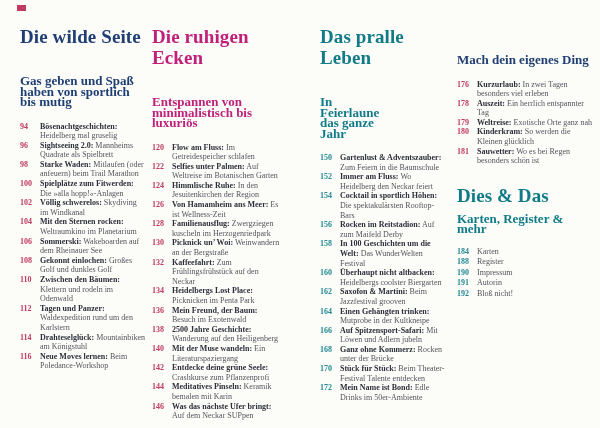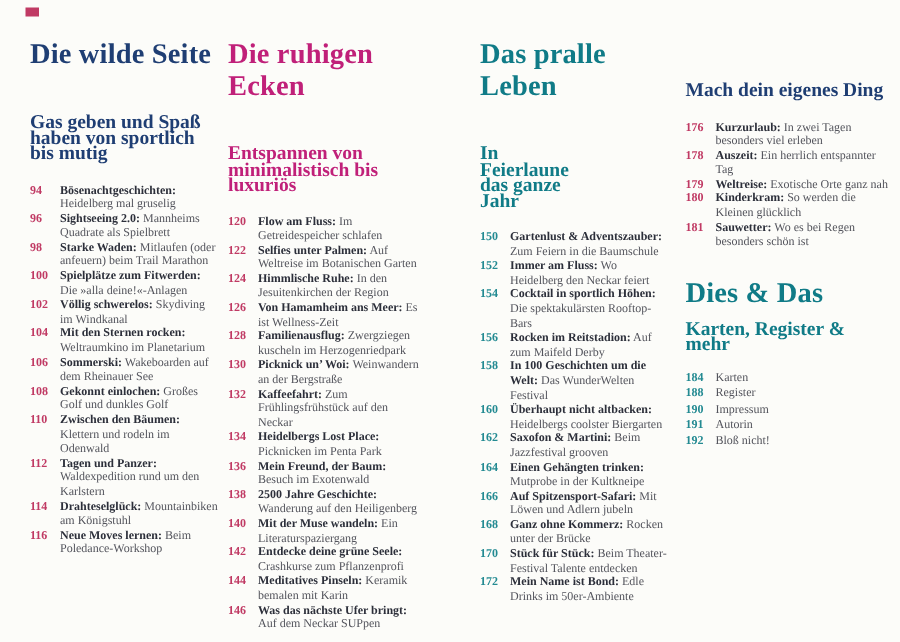--- a/index.html
+++ b/index.html
@@ -69,21 +69,21 @@
         <span class="txt"><span class="label">Sightseeing 2.0:</span> <span class="desc">Mannheims Quadrate als Spielbrett</span></span>
       </div>
 
       <div class="entry">
         <span class="num">98</span>
         <span class="txt"><span class="label">Starke Waden:</span> <span class="desc">Mitlaufen (oder anfeuern) beim Trail Marathon</span></span>
       </div>
 
       <div class="entry">
         <span class="num">100</span>
-        <span class="txt"><span class="label">Spielplätze zum Fitwerden:</span> <span class="desc">Die »alla deine!«-Anlagen</span></span>
+        <span class="txt"><span class="label">Spielplätze zum Fitwerden:</span> <span class="desc">Die »alla hopp!«-Anlagen</span></span>
       </div>
 
       <div class="entry">
         <span class="num">102</span>
         <span class="txt"><span class="label">Völlig schwerelos:</span> <span class="desc">Skydiving im Windkanal</span></span>
       </div>
 
       <div class="entry">
         <span class="num">104</span>
         <span class="txt"><span class="label">Mit den Sternen rocken:</span> <span class="desc">Weltraumkino im Planetarium</span></span>

